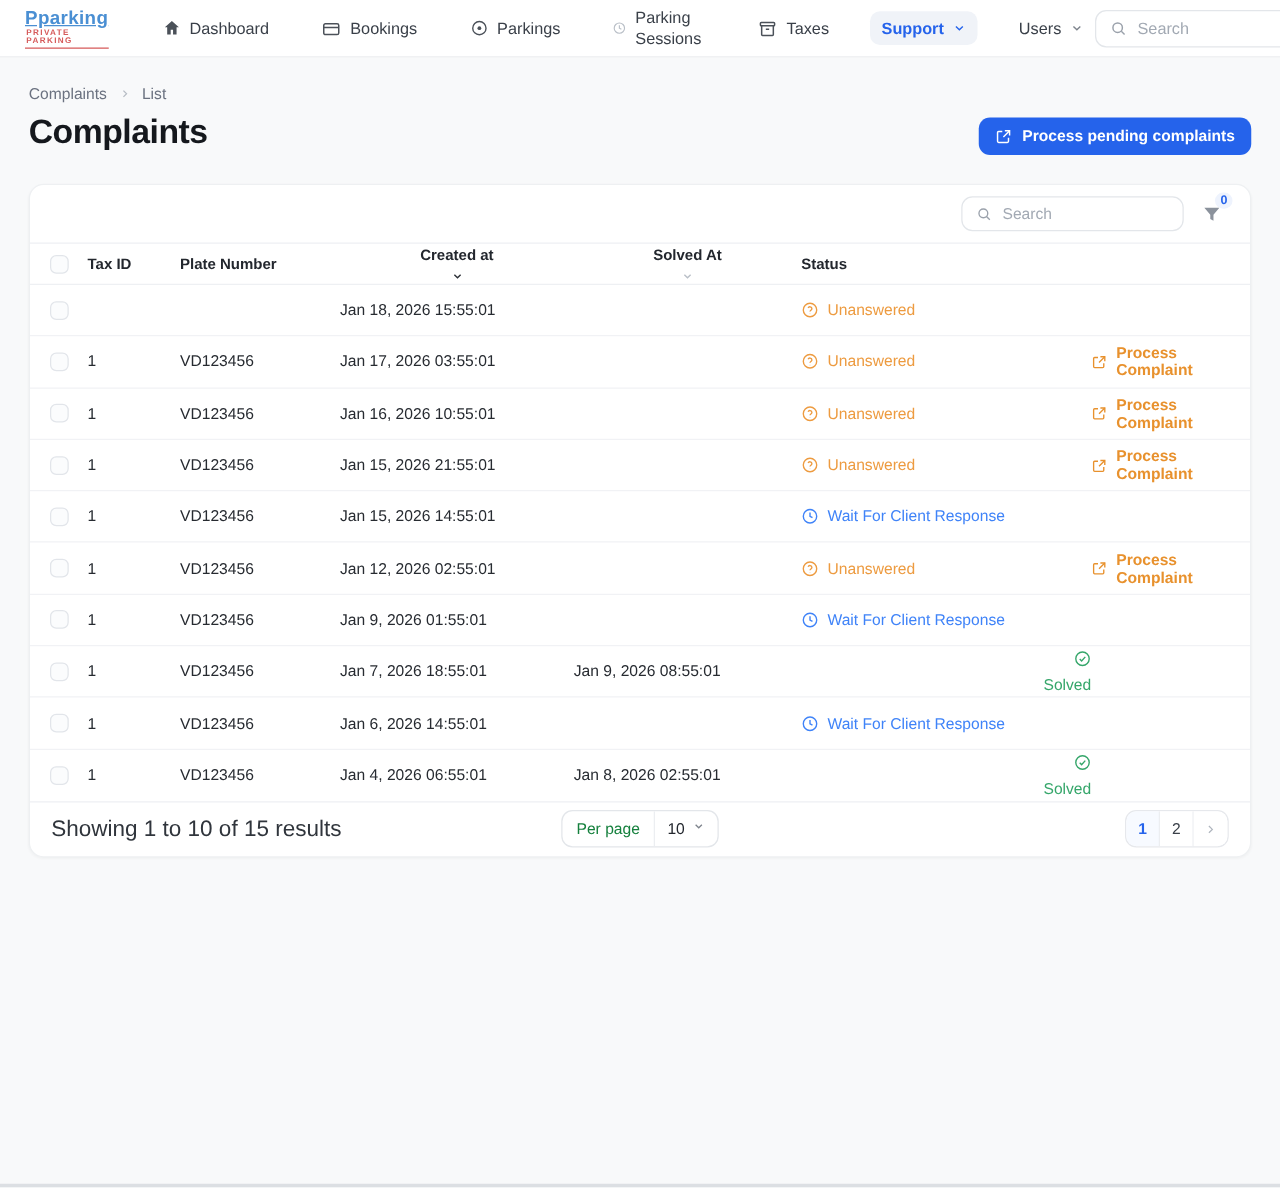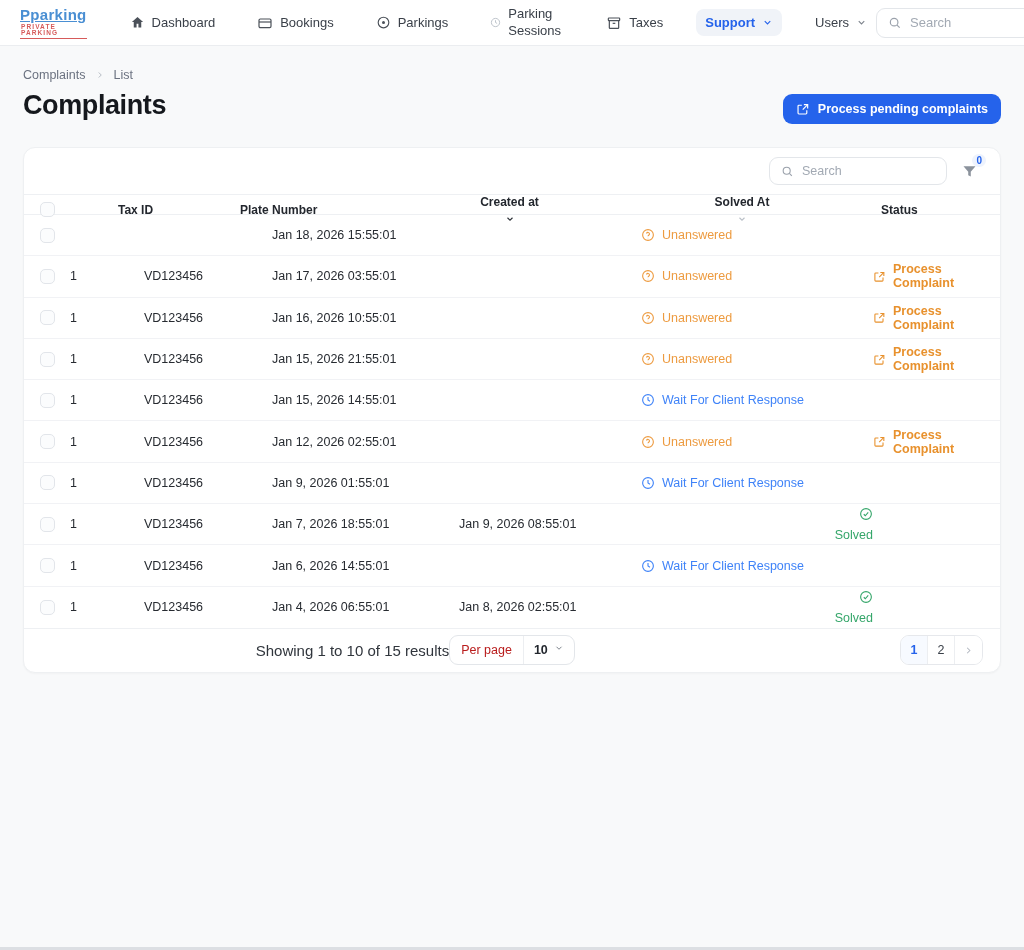--- a/index.html
+++ b/index.html
@@ -72,21 +72,21 @@
   .filter-count {
     position:absolute; top:-9px; right:-2px; font-size:10px; font-weight:600; color:#2563eb;
     background:#eef3fd; border-radius:7px; padding:0 4px; line-height:13px;
   }
 
   .grid-row {
     display:grid;
     grid-template-columns:46px 74px 128px 187px 182px 232px 1fr;
     align-items:center;
   }
-  .thead { border-top:1px solid #eef0f3; border-bottom:1px solid #eef0f3; height:21px;gap:48px; }
+  .thead { border-top:1px solid #eef0f3; border-bottom:1px solid #eef0f3; height:34px; }
   .th { font-size:12px; font-weight:700; color:#23272e; display:flex; align-items:center; gap:5px; }
   .th.sortable { cursor:pointer;flex-direction:column; }
   .sort-chev-dark { color:#2b2f36; }
   .sort-chev-light { color:#b9bfc7; }
   .cell-check { padding-left:16px; }
   .checkbox {
     width:15px; height:15px; border:1.5px solid #e2e5ea; border-radius:5px; background:#fbfcfd; cursor:pointer;
   }
   .trow { height:41.3px; border-bottom:1px solid #f1f2f5; }
   .trow:last-child { border-bottom:none; }
@@ -96,27 +96,27 @@
   .status-wait { color:#3f83f8; }
   .status-solved { color:#35a66a;flex-direction:column; }
   .td-action { display:flex; justify-content:flex-end; padding-right:17px; }
   .process-link {
     display:flex; align-items:center; gap:7px; color:#e8912d; font-size:12.5px; font-weight:700; cursor:pointer;
   }
 
   .card-footer {
     border-top:1px solid #eef0f3; height:44px; display:flex; align-items:center; padding:0 17px;
   }
-  .foot-left { flex:1; font-size:15px; color:#30353c;text-align:right; }
+  .foot-left { flex:1; font-size:18px; color:#30353c; }
   .perpage {
     display:flex; align-items:center; height:30px; border:1px solid #e3e6ea; border-radius:9px;
     overflow:hidden; background:#fff; cursor:pointer;
   }
-  .perpage-label { font-size:12.5px; color:#b91c1c; padding:0 11px; border-right:1px solid #eceef1; line-height:28px; }
-  .perpage-value { display:flex; align-items:flex-start; gap:6px; padding:0 10px; font-size:12.5px; font-weight:700; color:#23272e; }
+  .perpage-label { font-size:12.5px; color:#15803d; padding:0 11px; border-right:1px solid #eceef1; line-height:28px; }
+  .perpage-value { display:flex; align-items:flex-start; gap:6px; padding:0 10px; font-size:12.5px; font-weight:400; color:#23272e; }
   .perpage-value .chev { color:#7d838c; }
   .foot-right { flex:1; display:flex; justify-content:flex-end; }
   .pager { display:flex; border:1px solid #e6e8ec; border-radius:9px; overflow:hidden; background:#fff; }
   .page-btn {
     width:27px; height:28px; display:flex; align-items:center; justify-content:center;
     font-size:12.5px; color:#3a4049; border-right:1px solid #eceef1; cursor:pointer; background:#fff;
   }
   .page-btn.current { color:#2563eb; font-weight:600; background:#f7faff; }
   .page-btn.next { border-right:none; color:#b0b6bf; }
 

